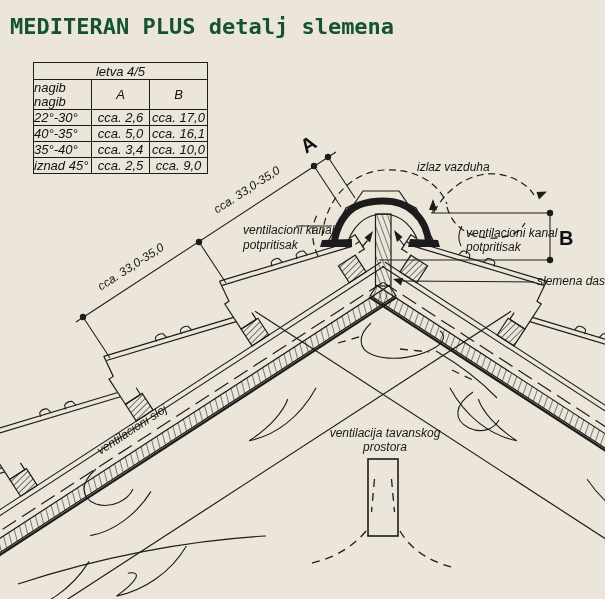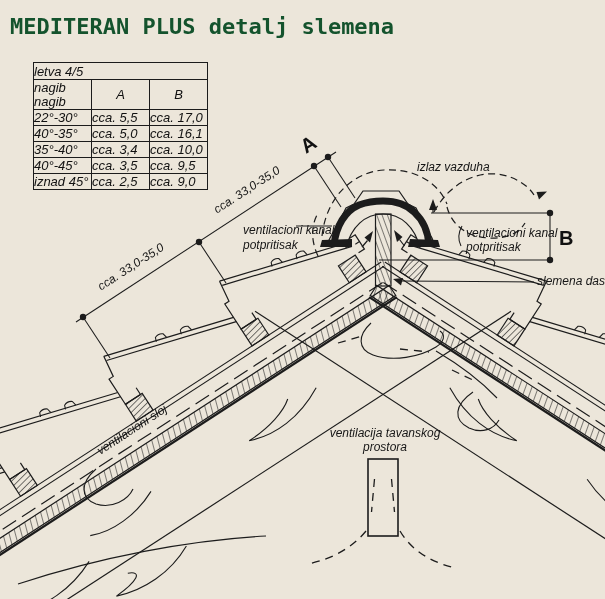--- a/index.html
+++ b/index.html
@@ -1,20 +1,20 @@
 <!DOCTYPE html>
 <html><head>
 <meta charset="utf-8">
 <style>
 html,body{margin:0;padding:0}
 .stage{position:relative;width:605px;height:599px;background:#ece6da;overflow:hidden;font-family:"Liberation Sans",sans-serif}
 .title{position:absolute;left:10px;top:14px;font:bold 22px "DejaVu Sans Mono",monospace;color:#14532d;white-space:nowrap}
 table.spec{position:absolute;left:33px;top:62px;border-collapse:collapse;table-layout:fixed;width:175px;background:transparent}
 table.spec td{border:1.2px solid #1c1c1c;font:italic 13px "Liberation Sans",sans-serif;color:#111;padding:0;vertical-align:middle}
-td.c{text-align:left}
+td.c{text-align:center}
 td.l{padding-left:5px}
 td.hdr{font:bold 19px "Liberation Sans",sans-serif;text-align:center}
 .svgwrap{position:absolute;left:0;top:0}
 </style>
 </head>
 <body>
 
 <div class="stage">
   <div class="title">MEDITERAN PLUS detalj slemena</div>
 
@@ -25,37 +25,32 @@
     </tr>
     <tr style="height:30px">
       <td class="l" style="width:60px;line-height:14px">
         <span>nagib</span><br><span>nagib</span>
       </td>
       <td class="hdr" style="width:60px">A</td>
       <td class="hdr" style="width:55px">B</td>
     </tr>
     <tr style="height:16px">
       <td class="l">22°-30°</td>
-      <td class="c">cca. 5,5</td>
+      <td class="c">cca. 2,6</td>
       <td class="c">cca. 17,0</td>
     </tr>
     <tr style="height:16px">
       <td class="l">40°-35°</td>
       <td class="c">cca. 5,0</td>
       <td class="c">cca. 16,1</td>
     </tr>
     <tr style="height:16px">
       <td class="l">35°-40°</td>
       <td class="c">cca. 3,4</td>
       <td class="c">cca. 10,0</td>
-    </tr>
-    <tr style="height:16px">
-      <td class="l">40°-45°</td>
-      <td class="c">cca. 3,5</td>
-      <td class="c">cca. 9,5</td>
     </tr>
     <tr style="height:16px">
       <td class="l">iznad 45°</td>
       <td class="c">cca. 2,5</td>
       <td class="c">cca. 9,0</td>
     </tr>
   </tbody>
     </table>
 
   <svg class="svgwrap" width="605" height="599" viewBox="0 0 605 599">

